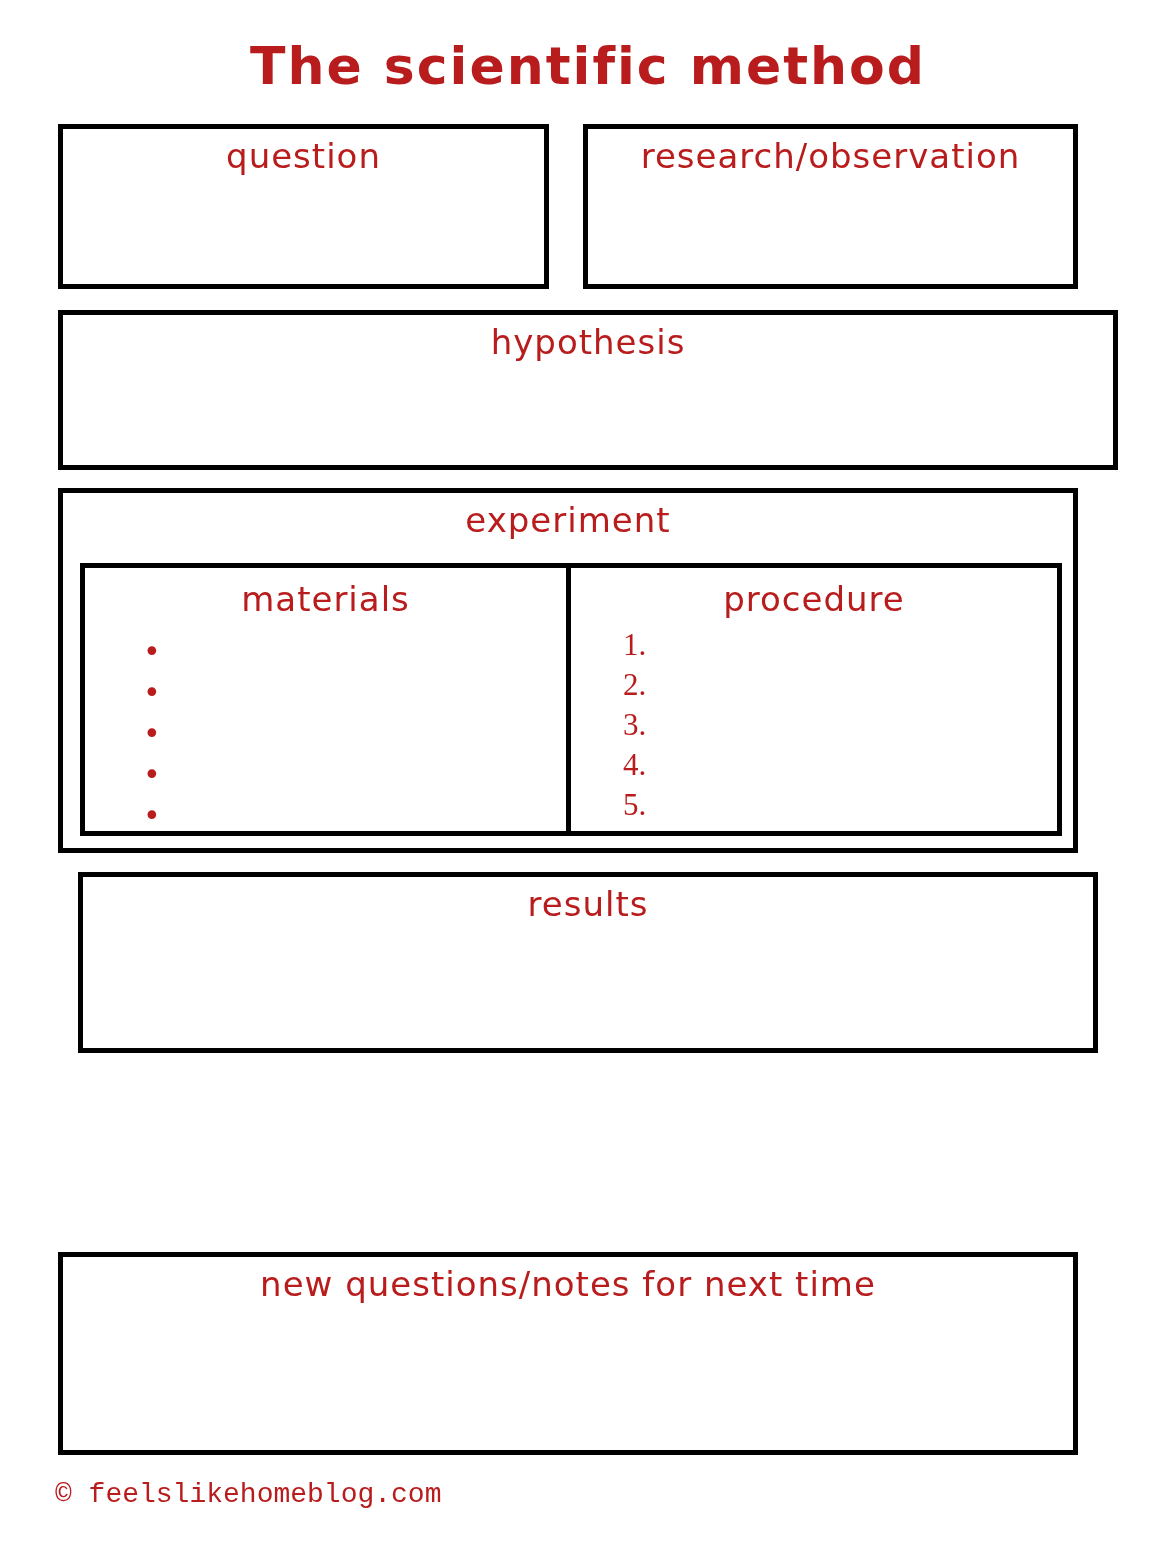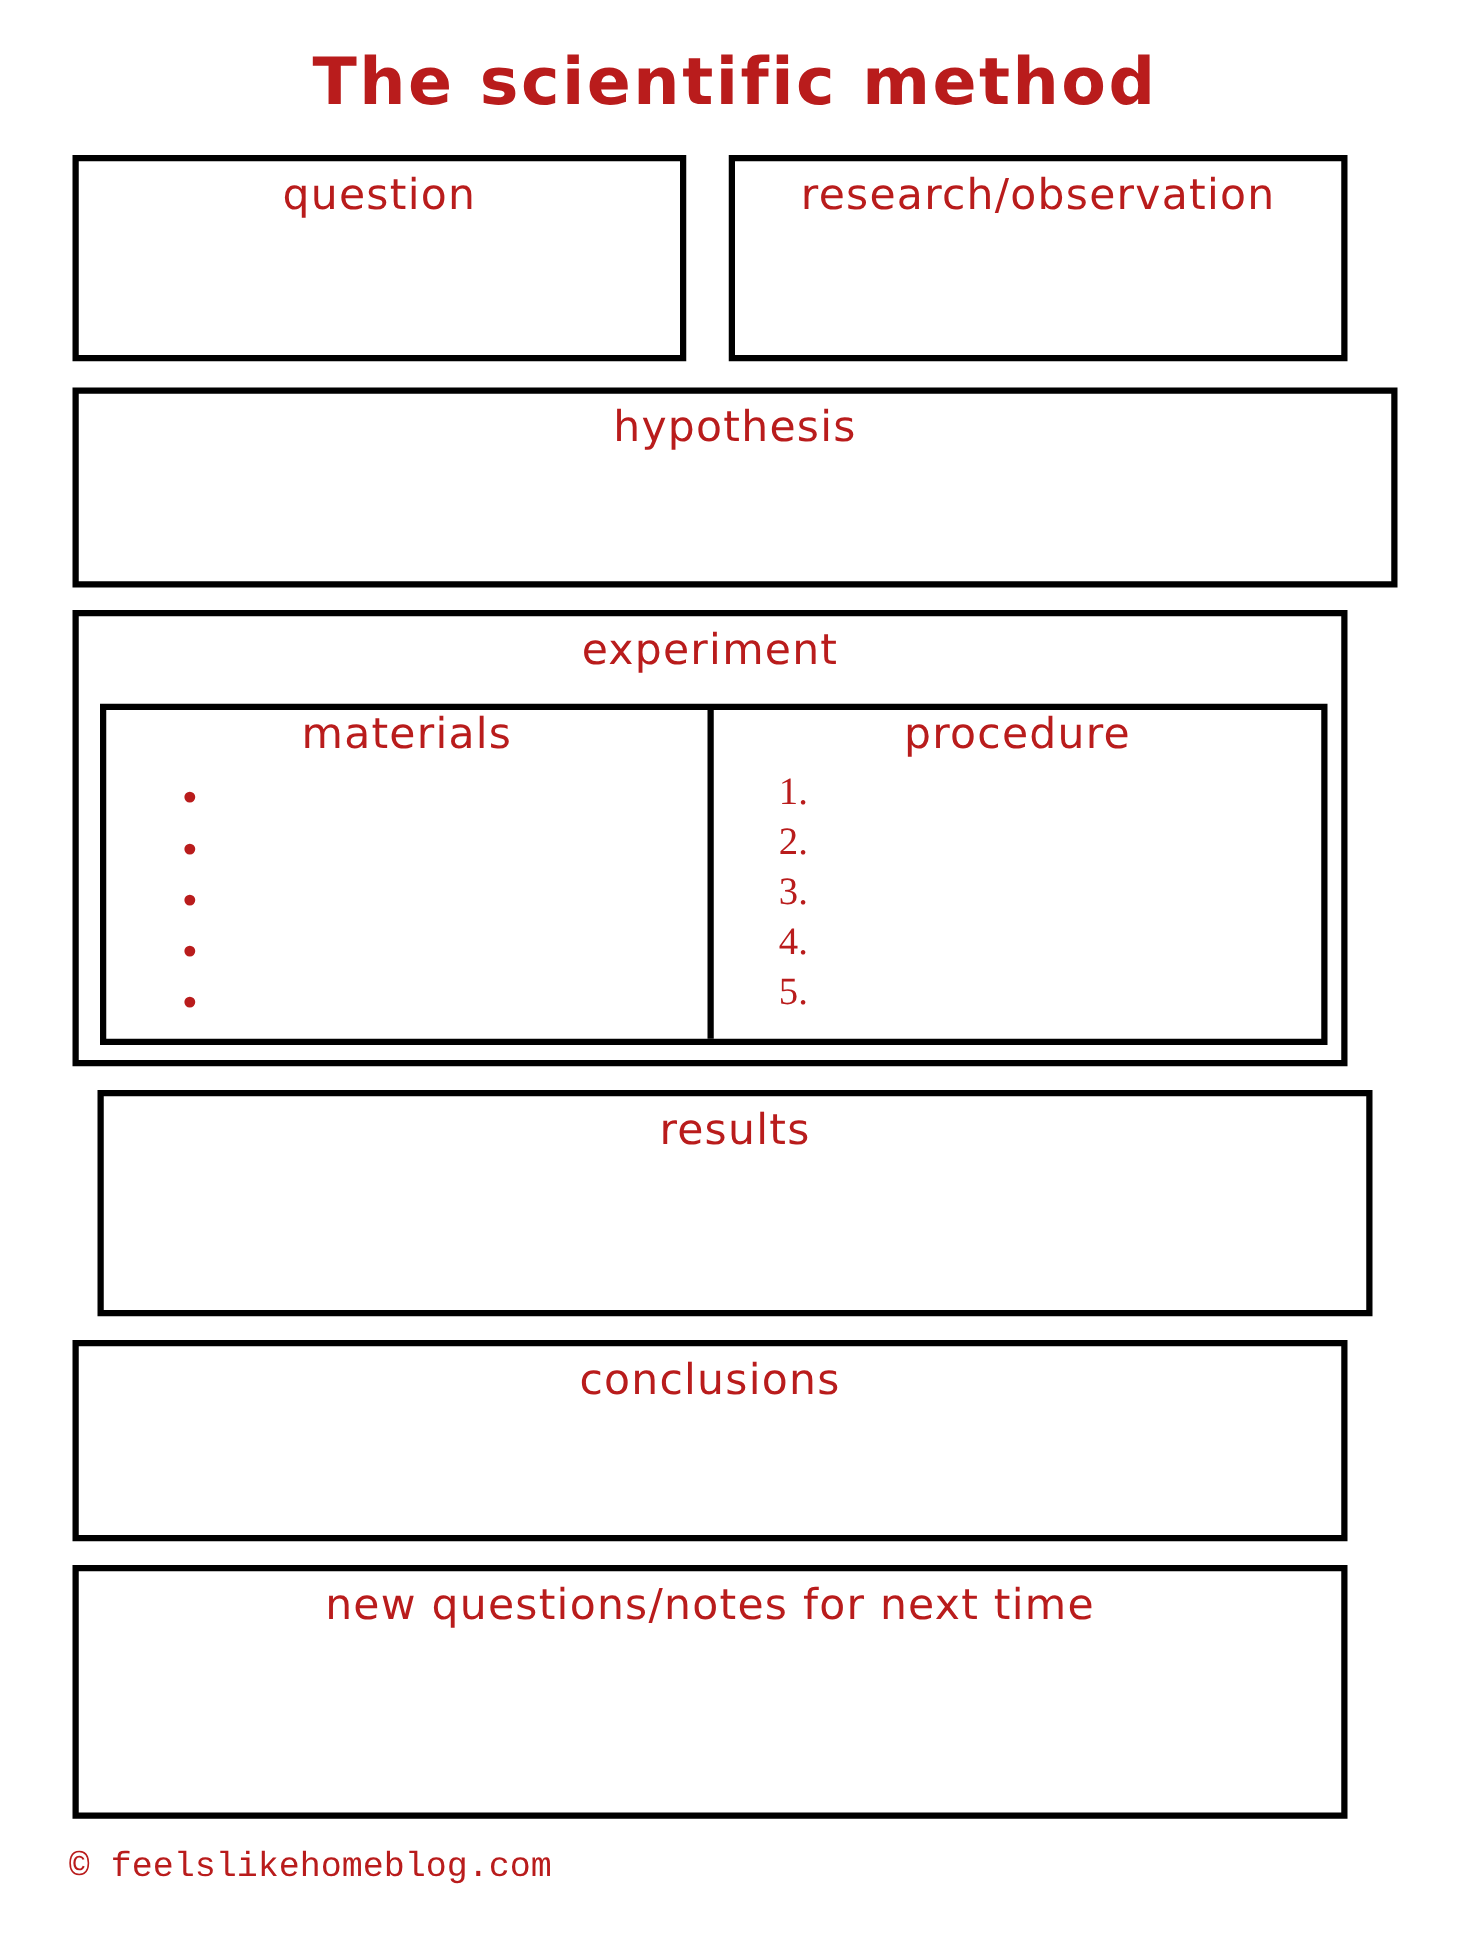--- a/index.html
+++ b/index.html
@@ -66,21 +66,21 @@
     border: 5px solid #000000;
     box-sizing: border-box;
     display: flex;
   }
   .exp-col {
     box-sizing: border-box;
     flex: 1 1 50%;
     position: relative;
   }
   .exp-col.materials { border-right: 5px solid #000000; }
-  .exp-col .box-label { padding-top: 0; }
+  .exp-col .box-label { padding-top: 12px; }
 
   ul.materials-list {
     list-style: none;
     margin: 12px 0 0 0;
     padding: 0 0 0 58px;
   }
   ul.materials-list li {
     height: 41px;
     line-height: 41px;
     display: flex;
@@ -199,24 +199,20 @@
       </div>
 
     </div>
   </section>
 
   <section class="box box-results">
     <div class="box-label">results</div>
     <div class="fill"></div>
   </section>
 
-  <section class="box box-conclusions">
-    <div class="box-label">conclusions</div>
-    <div class="fill"></div>
-  </section>
 
   <section class="box box-newq">
     <div class="box-label">new questions/notes for next time</div>
     <div class="fill"></div>
   </section>
 
   <div class="footer">© feelslikehomeblog.com</div>
 
 </div>
 

